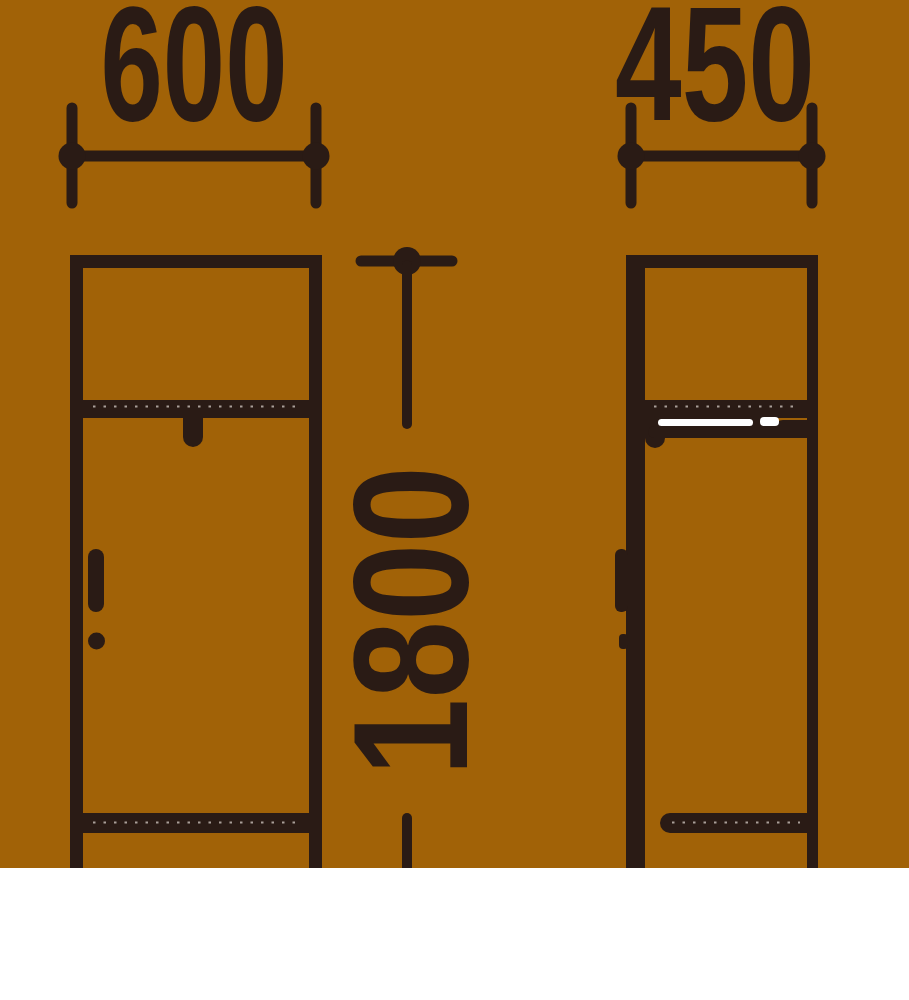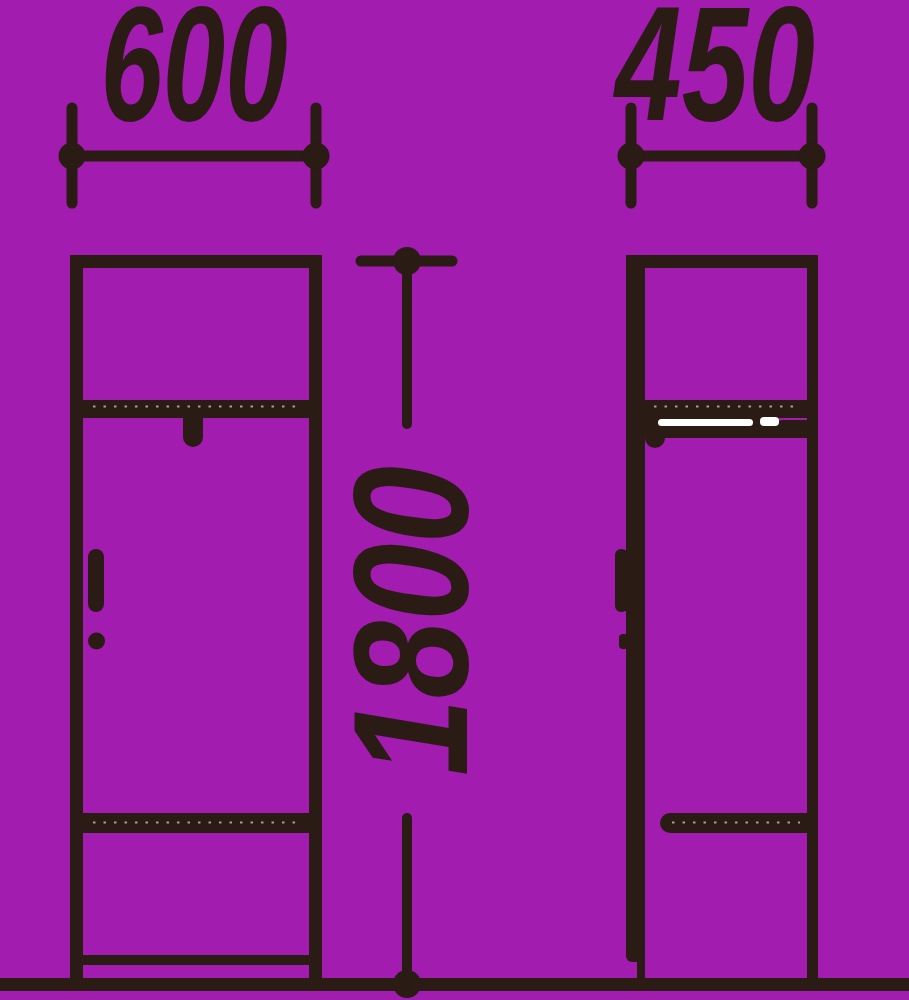--- a/index.html
+++ b/index.html
@@ -3,24 +3,23 @@
 <meta charset="utf-8">
 <style>
   html, body {
     margin: 0;
     padding: 0;
     background: #ffffff;
   }
   .canvas {
     position: relative;
     width: 909px;
-    height: 1000px;
-    background: #a21caf;
+    height: 868px;
+    background: #a16207;
     overflow: hidden;
-    font-style: italic;
   }
   svg { display: block; }
   .ink   { fill: #2a1b15; }
   .paper { fill: #ffffff; }
   .dim-stroke {
     stroke: #2a1b15;
     stroke-linecap: round;
     fill: none;
   }
   .perf {

